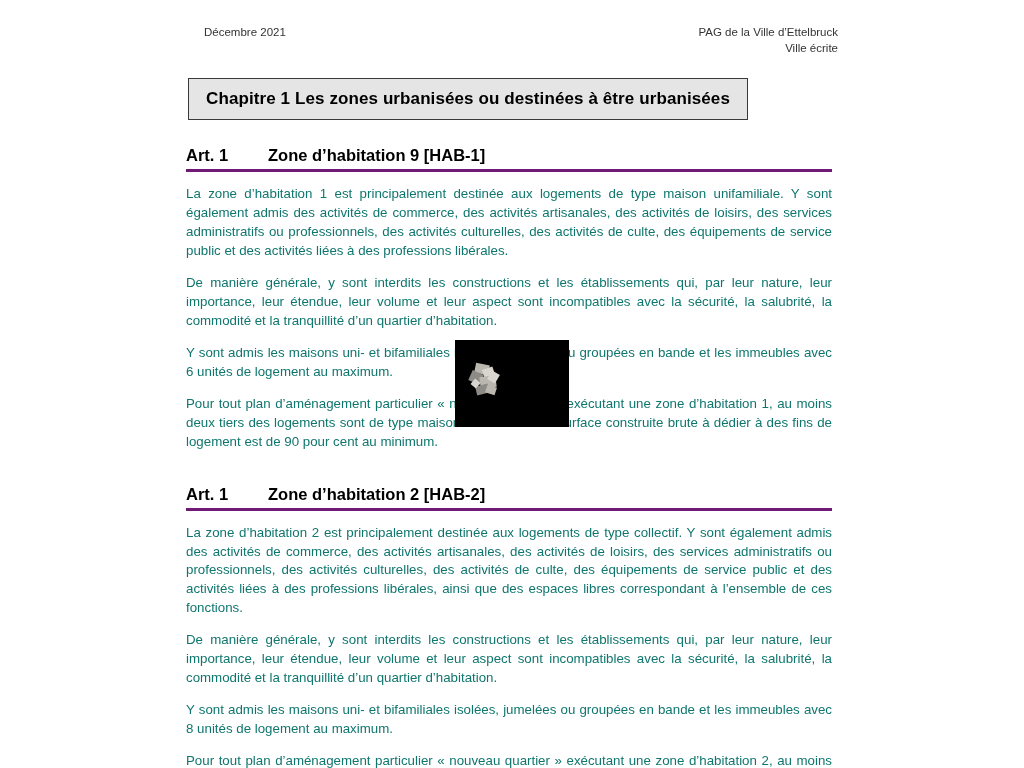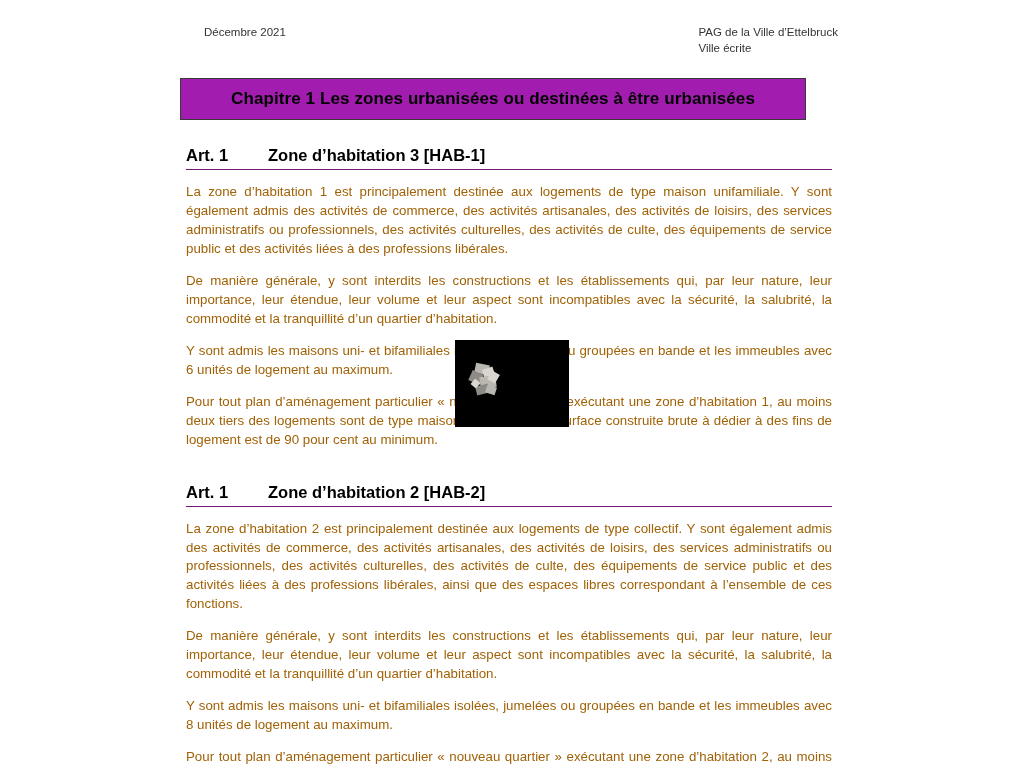--- a/index.html
+++ b/index.html
@@ -31,32 +31,33 @@
     justify-content: space-between;
     align-items: flex-start;
     font-size: 11.5px;
     color: #333333;
   }
   .header-left {
     line-height: 1.4;
     margin-left: 18px;
   }
   .header-right {
+    text-align: right;
     line-height: 1.4;
   }
   .header-right div { white-space: nowrap; }
 
   .chapter-box {
     position: absolute;
     top: 78px;
-    left: 180px;
-    width: 626px;
+    left: 188px;
+    width: 560px;
     height: 42px;
     box-sizing: border-box;
-    background: #a21caf;
+    background: #e5e5e5;
     border: 1px solid #3a3a3a;
     display: flex;
     align-items: center;
     justify-content: center;
   }
   .chapter-title {
     font-size: 17px;
     font-weight: bold;
     letter-spacing: 0.1px;
     color: #000;
@@ -68,37 +69,37 @@
     left: 186px;
     width: 646px;
   }
 
   .art-head {
     display: flex;
     align-items: baseline;
     font-size: 16.5px;
     font-weight: bold;
     padding-bottom: 4px;
-    border-bottom: 1px solid #701a75;
+    border-bottom: 3px solid #701a75;
     margin-top: 6px;
   }
   .art-num {
     width: 82px;
     flex: none;
   }
   .art-title {
     flex: 1;
   }
 
   .para {
     font-size: 13.3px;
     line-height: 1.42;
     text-align: justify;
     margin-top: 13px;
-    color: #a16207;
+    color: #0f766e;
   }
   .section-gap { height: 14px; }
 
   .overlay-img {
     position: absolute;
     left: 455px;
     top: 340px;
     width: 114px;
     height: 87px;
     background: #000000;
@@ -130,21 +131,21 @@
 
   <div class="chapter-box">
     <div class="chapter-title">Chapitre 1  Les zones urbanisées ou destinées à être urbanisées</div>
   </div>
 
   <div class="content">
 
     <div>
       <div class="art-head">
         <div class="art-num">Art. 1</div>
-        <div class="art-title">Zone d’habitation 3 [HAB-1]</div>
+        <div class="art-title">Zone d’habitation 9 [HAB-1]</div>
       </div>
       <p class="para">La zone d’habitation 1 est principalement destinée aux logements de type maison unifamiliale. Y sont également admis des activités de commerce, des activités artisanales, des activités de loisirs, des services administratifs ou professionnels, des activités culturelles, des activités de culte, des équipements de service public et des activités liées à des professions libérales.</p>
       <p class="para">De manière générale, y sont interdits les constructions et les établissements qui, par leur nature, leur importance, leur étendue, leur volume et leur aspect sont incompatibles avec la sécurité, la salubrité, la commodité et la tranquillité d’un quartier d’habitation.</p>
       <p class="para">Y sont admis les maisons uni- et bifamiliales isolées, jumelées ou groupées en bande et les immeubles avec 6 unités de logement au maximum.</p>
       <p class="para">Pour tout plan d’aménagement particulier « nouveau quartier » exécutant une zone d’habitation 1, au moins deux tiers des logements sont de type maison unifamiliale. La surface construite brute à dédier à des fins de logement est de 90 pour cent au minimum.</p>
     </div>
 
     <div class="section-gap"></div>
 
     <div>

